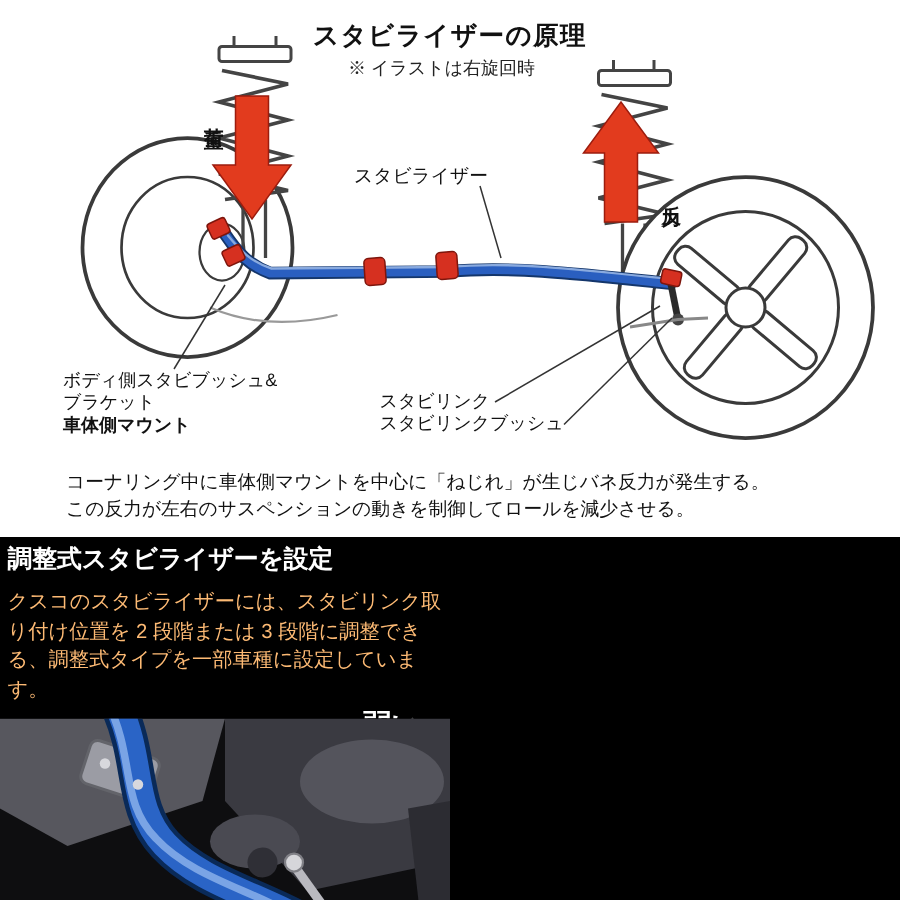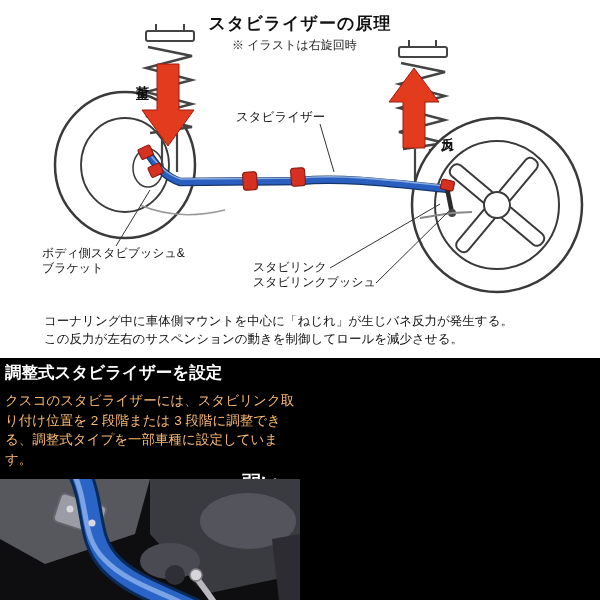--- a/index.html
+++ b/index.html
@@ -124,20 +124,21 @@
     <div class="top-title">スタビライザーの原理</div>
     <div class="top-note">※ イラストは右旋回時</div>
 
     <div class="lbl lbl-load vertical">荷重</div>
     <div class="lbl lbl-reaction vertical">反力</div>
     <div class="lbl lbl-stabilizer">スタビライザー</div>
 
     <div class="lbl lbl-bodybush">
       <div>ボディ側スタビブッシュ&amp;</div>
       <div>ブラケット</div>
+      <div class="mount">車体側マウント</div>
     </div>
 
     <div class="lbl lbl-stablink">
       <div>スタビリンク</div>
       <div>スタビリンクブッシュ</div>
     </div>
 
     <div class="desc">
       <div>コーナリング中に車体側マウントを中心に「ねじれ」が生じバネ反力が発生する。</div>
       <div>この反力が左右のサスペンションの動きを制御してロールを減少させる。</div>

